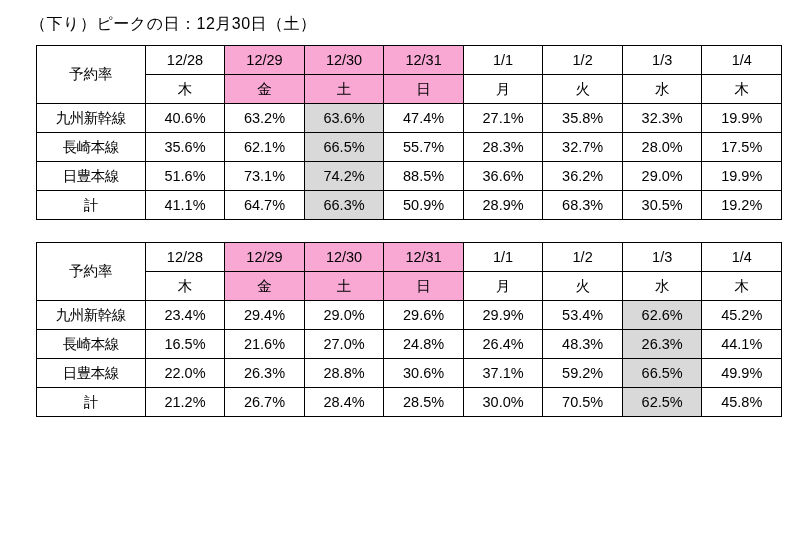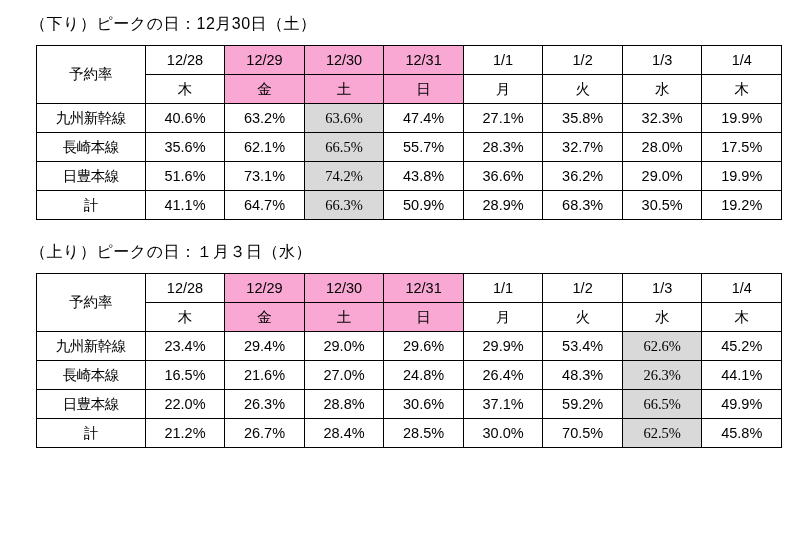--- a/index.html
+++ b/index.html
@@ -50,21 +50,21 @@
     border-bottom:1px solid #000;
   }
   .hdr-dow{
     height:28px;
   }
   .rowlabel{
     font-size:14.5px;
     letter-spacing:-0.5px;
   }
   .shaded{background:#f9a8d4;}
-  .peak{background:#d9d9d9;font-family:Liberation Serif, serif;}
+  .peak{background:#d9d9d9;}
   
   .hdr-label{
     font-size:14.5px;
   }
 </style>
 </head>
 <body>
 
 <div class="page">
 
@@ -124,21 +124,21 @@
             <td class="">28.3%</td>
             <td class="">32.7%</td>
             <td class="">28.0%</td>
             <td class="">17.5%</td>
           </tr>
           <tr>
             <td class="rowlabel">日豊本線</td>
             <td class="">51.6%</td>
             <td class="">73.1%</td>
             <td class="peak">74.2%</td>
-            <td class="">43.8%</td>
+            <td class="">88.5%</td>
             <td class="">36.6%</td>
             <td class="">36.2%</td>
             <td class="">29.0%</td>
             <td class="">19.9%</td>
           </tr>
           <tr>
             <td class="rowlabel">計</td>
             <td class="">41.1%</td>
             <td class="">64.7%</td>
             <td class="peak">66.3%</td>
@@ -146,21 +146,20 @@
             <td class="">28.9%</td>
             <td class="">68.3%</td>
             <td class="">30.5%</td>
             <td class="">19.2%</td>
           </tr>
         </tbody>
     </table>
   </div>
 
   <div class="section second">
-    <div class="caption">（上り）ピークの日：１月３日（水）</div>
     <table class="rate">
       <colgroup>
         <col class="label">
           <col class="day">
           <col class="day">
           <col class="day">
           <col class="day">
         <col class="day">
           <col class="day">
           <col class="day">

